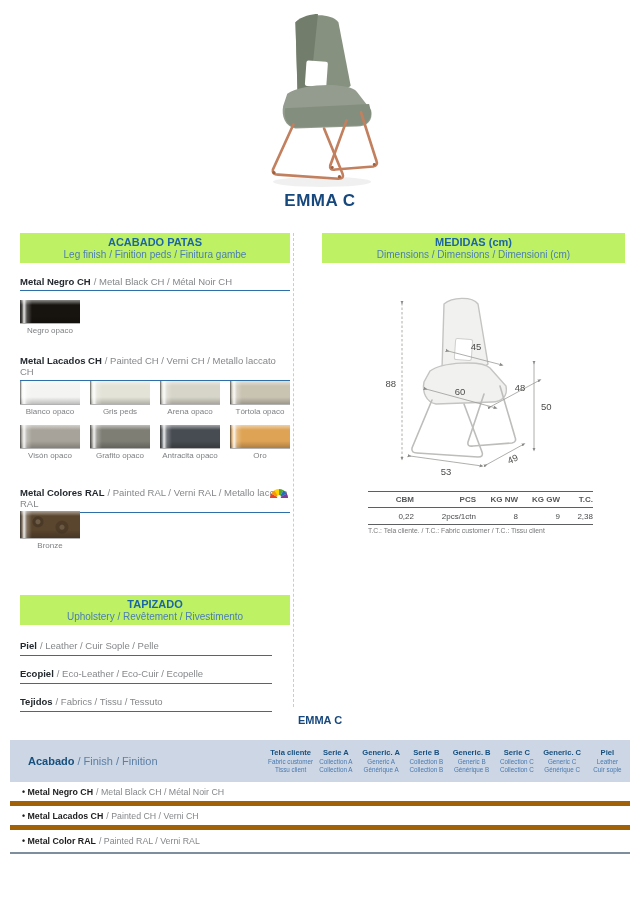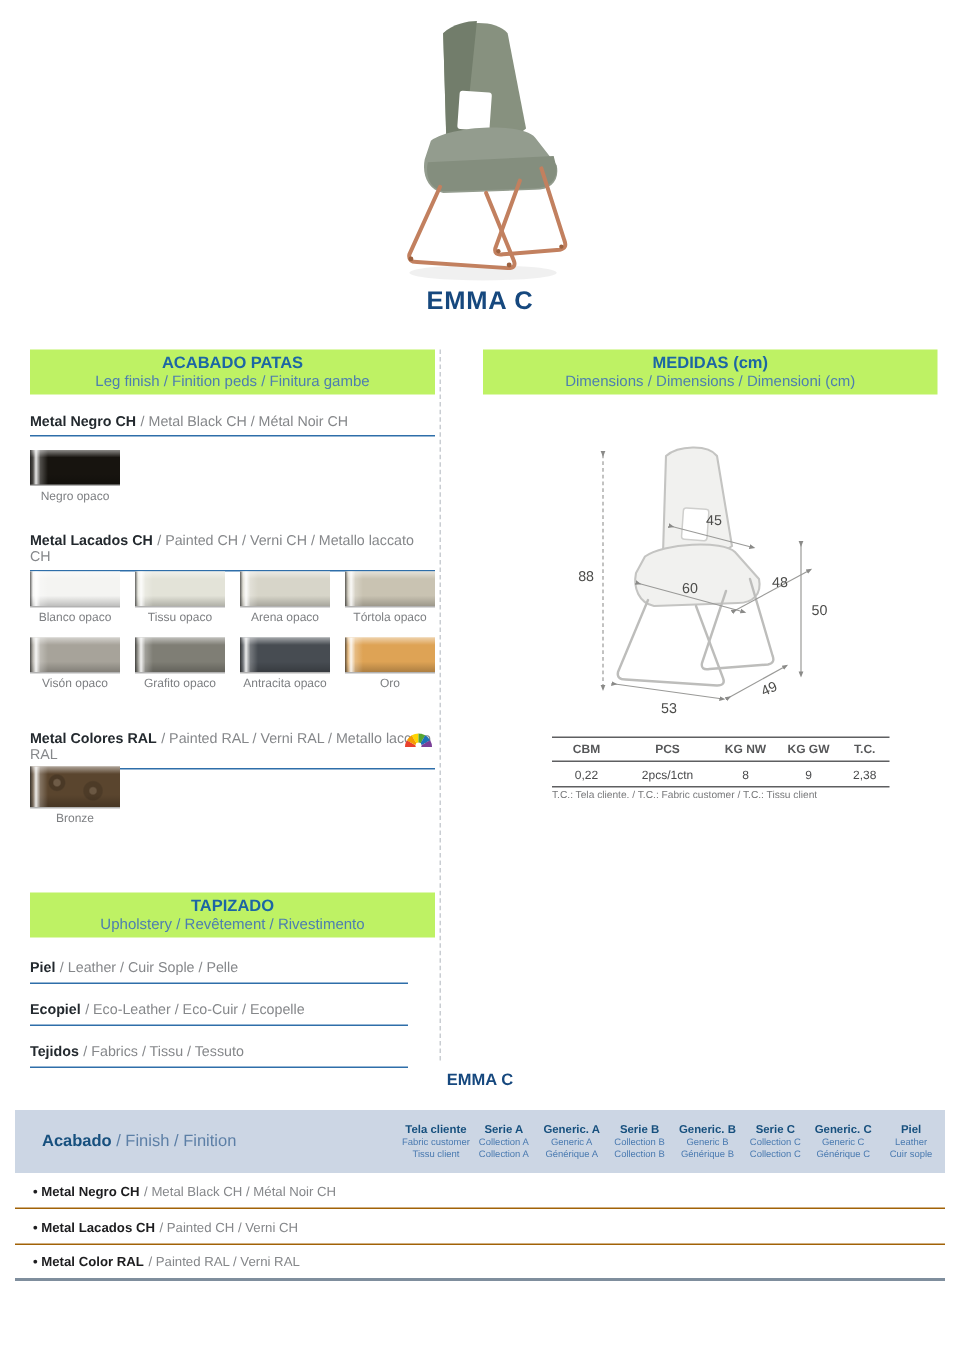--- a/index.html
+++ b/index.html
@@ -34,21 +34,21 @@
   .sw-name { font-size:8px; color:#7d7f82; text-align:center; margin-top:3px; width:60px; }
   .sw-grid { position:absolute; left:20px; top:381px; width:270px; display:grid;
     grid-template-columns:repeat(4,60px); column-gap:10px; row-gap:9px; }
   .sw-cell { width:60px; }
 
   
   .dim-table { position:absolute; left:368px; top:491px; width:225px; font-size:8px; color:#4a4b4d; }
   .dim-row { display:flex; height:17px; align-items:center; }
   .dim-row.h { border-top:1px solid #5e5f61; border-bottom:1px solid #5e5f61; font-weight:bold; color:#565759; }
   .dim-row.v { border-bottom:1px solid #5e5f61; }
-  .dim-c { text-align:center; }
+  .dim-c { text-align:right; }
   .c0{width:46px;} .c1{width:62px;} .c2{width:42px;} .c3{width:42px;} .c4{width:33px;}
   .dim-foot { position:absolute; left:368px; top:527px; font-size:6.8px; color:#77787a; }
 
   
   .uph-item { position:absolute; left:20px; width:252px; border-bottom:1px solid #2e6ea9;
     padding-bottom:4px; font-size:9.5px; }
   .uph-item b { color:#23292e; } .uph-item span { color:#85878a; margin-left:3px; }
 
   
   .v-dots { position:absolute; left:293px; top:233px; height:474px; width:0;
@@ -59,21 +59,21 @@
     font-size:11px; font-weight:bold; color:#16487e; }
   .bt { position:absolute; left:10px; top:740px; width:620px; }
   .bt-head { display:flex; background:#ccd6e4; height:42px; align-items:center; }
   .bt-head-label { width:300px; padding-left:18px; font-size:11px; }
   .bt-head-label b { color:#17507e; } .bt-head-label span { color:#5c7fa6; margin-left:3px; }
   .bt-cols { display:flex; width:362px; }
   .bt-col { width:45.25px; text-align:center; line-height:1.25; }
   .bt-col .l1 { font-size:7.6px; font-weight:bold; color:#17507e; }
   .bt-col .l2, .bt-col .l3 { font-size:6.3px; color:#4a7ab0; }
   .bt-row { height:24px; display:flex; align-items:center; padding-left:12px;
-    border-bottom:1px solid #a16207; font-size:8.8px; }
+    border-bottom:5px solid #a16207; font-size:8.8px; }
   .bt-row.last { border-bottom:2px solid #7f8e9d; }
   .bt-row b { color:#1d1d1f; } .bt-row span { color:#85878a; margin-left:3px; }
 
   
   text { font-family:"Liberation Sans", sans-serif; }
 </style>
 </head>
 <body>
 
 <div class="page">
@@ -118,21 +118,21 @@
   <div class="grp" style="top:355px;">
     <b>Metal Lacados CH</b><span>/ Painted CH / Verni CH / Metallo laccato CH</span>
   </div>
   <div class="sw-grid">
     <div class="sw-cell">
       <div class="swatch metallic" style="background-color: rgb(244, 244, 242);"></div>
       <div class="sw-name">Blanco opaco</div>
     </div>
     <div class="sw-cell">
       <div class="swatch metallic" style="background-color: rgb(227, 227, 216);"></div>
-      <div class="sw-name">Tissu opaco</div>
+      <div class="sw-name">Gris peds</div>
     </div>
     <div class="sw-cell">
       <div class="swatch metallic" style="background-color: rgb(215, 213, 201);"></div>
       <div class="sw-name">Arena opaco</div>
     </div>
     <div class="sw-cell">
       <div class="swatch metallic" style="background-color: rgb(201, 195, 178);"></div>
       <div class="sw-name">Tórtola opaco</div>
     </div>
     <div class="sw-cell">

